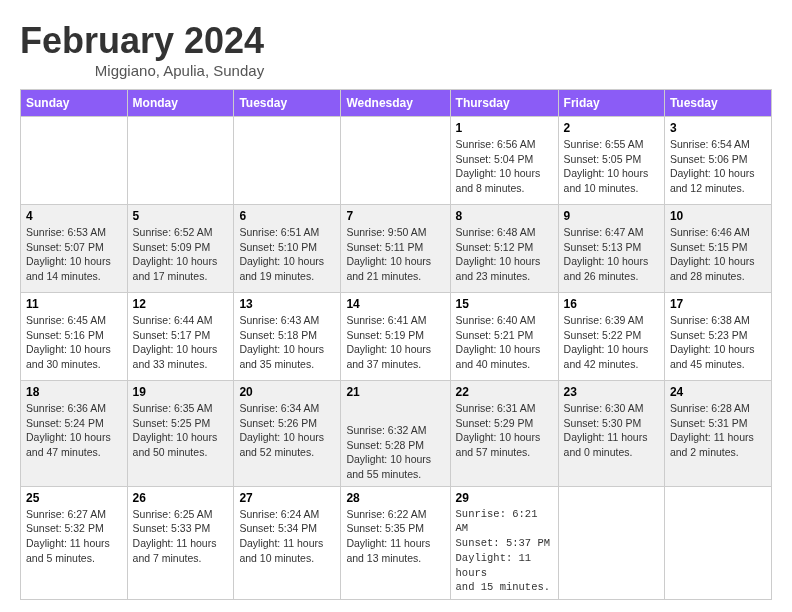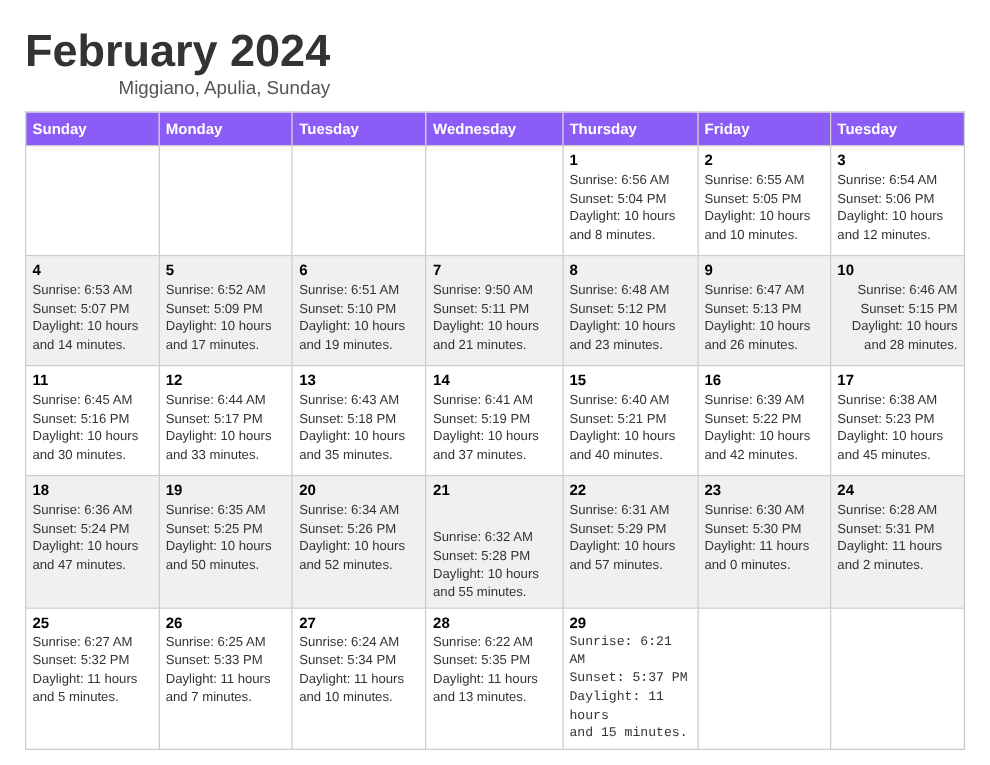--- a/index.html
+++ b/index.html
@@ -181,21 +181,21 @@
         </td>
         <td>
           <div class="day-num">9</div>
           <div class="day-info" style="white-space: pre-line;">Sunrise: 6:47 AM
 Sunset: 5:13 PM
 Daylight: 10 hours
 and 26 minutes.</div>
         </td>
         <td>
           <div class="day-num">10</div>
-          <div class="day-info" style="white-space: pre-line; text-align: right;">Sunrise: 6:46 AM
+          <div class="day-info" style="white-space: pre-line;">Sunrise: 6:46 AM
 Sunset: 5:15 PM
 Daylight: 10 hours
 and 28 minutes.</div>
         </td>
       </tr>
       <tr>
         <td>
           <div class="day-num">11</div>
           <div class="day-info" style="white-space: pre-line;">Sunrise: 6:45 AM
 Sunset: 5:16 PM

